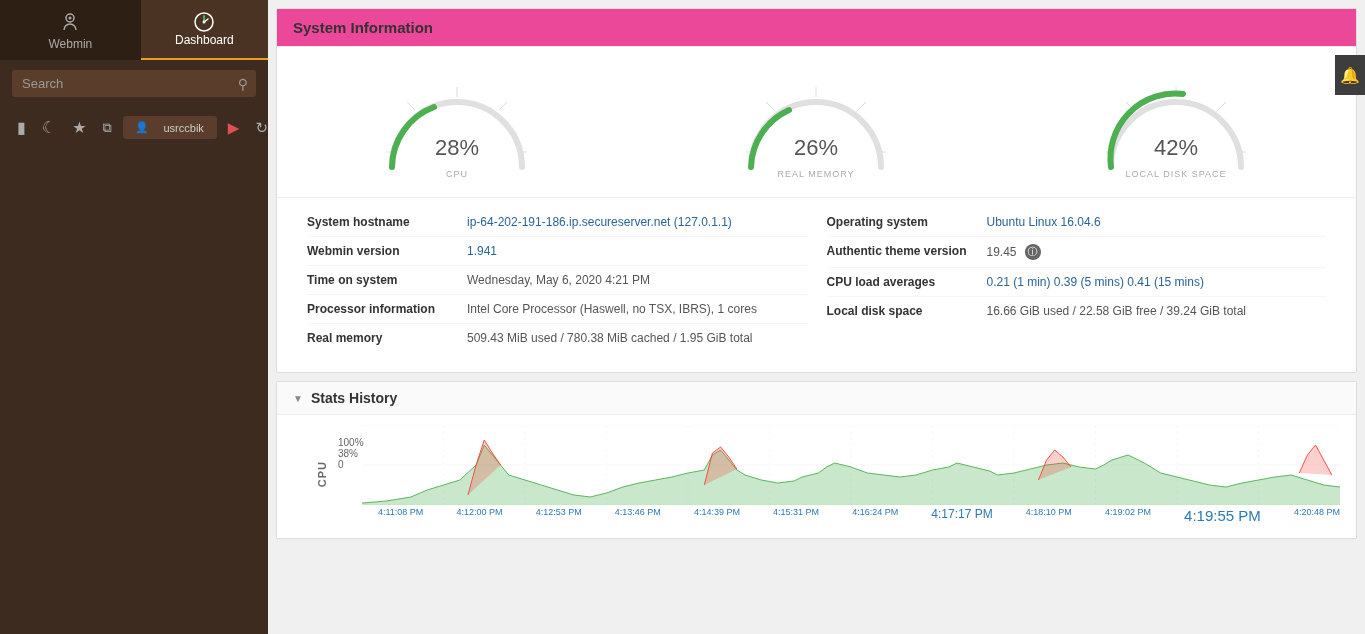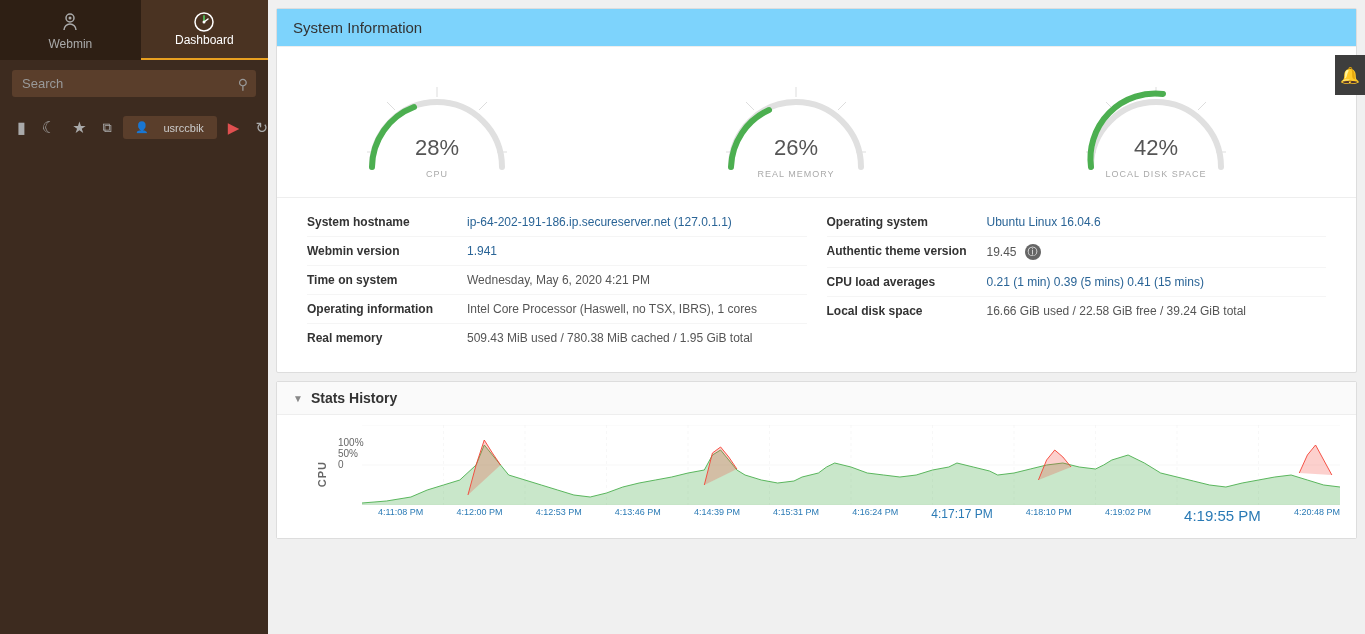--- a/index.html
+++ b/index.html
@@ -125,34 +125,34 @@
     
     .panel {
       background: #fff;
       margin: 8px;
       border: 1px solid #ddd;
       border-radius: 2px;
     }
     .panel-header {
       padding: 10px 16px;
       font-size: 15px;
-      font-weight: normal;
+      font-weight: bold;
       color: #333;
       border-bottom: 1px solid #eee;
-      background: #7dd3fc;
+      background: #ec4899;
     }
     .gauges-row {
       display: flex;
       justify-content: space-around;
       padding: 20px 0 10px 0;
     }
     .gauge-container {
       display: flex;
       flex-direction: column;
-      align-items: flex-start;
+      align-items: center;
       width: 200px;
     }
 
     
     .gauge-svg { overflow: visible; }
 
     
     .info-table {
       display: grid;
       grid-template-columns: 1fr 1fr;
@@ -357,21 +357,21 @@
         </div>
         <div class="info-row">
           <span class="info-key">Webmin version</span>
           <span class="info-val" style="color:#2a6496;cursor:pointer;">1.941</span>
         </div>
         <div class="info-row">
           <span class="info-key">Time on system</span>
           <span class="info-val">Wednesday, May 6, 2020 4:21 PM</span>
         </div>
         <div class="info-row">
-          <span class="info-key">Operating information</span>
+          <span class="info-key">Processor information</span>
           <span class="info-val">Intel Core Processor (Haswell, no TSX, IBRS), 1 cores</span>
         </div>
         <div class="info-row">
           <span class="info-key">Real memory</span>
           <span class="info-val">509.43 MiB used / 780.38 MiB cached / 1.95 GiB total</span>
         </div>
       </div>
       <div class="info-col">
         <div class="info-row">
           <span class="info-key">Operating system</span>
@@ -401,21 +401,21 @@
       <span class="triangle">▼</span>
       <span>Stats History</span>
     </div>
     <div class="stats-chart-area">
       <div class="chart-row">
         <div class="chart-label">CPU</div>
         <div class="chart-wrapper">
           <div style="display:flex;flex-direction:column;height:80px;position:relative;">
             <div style="display:flex;position:absolute;left:0;top:12px;right:0;height:100%;flex-direction:column;pointer-events:none;">
               <span style="font-size:10px;color:#666;">100%</span>
-              <span style="font-size:10px;color:#666;">50%</span>
+              <span style="font-size:10px;color:#666;">38%</span>
               <span style="font-size:10px;color:#666;">0</span>
             </div>
             <svg width="100%" height="80" viewBox="0 0 1200 80" preserveAspectRatio="none" style="margin-left:24px;width:calc(100% - 24px);">
 
               <line x1="0" y1="0" x2="1200" y2="0" stroke="#eee" stroke-width="0.5"></line>
               <line x1="0" y1="40" x2="1200" y2="40" stroke="#eee" stroke-width="0.5"></line>
               <line x1="0" y1="80" x2="1200" y2="80" stroke="#eee" stroke-width="0.5"></line>
 
               <line x1="100" y1="0" x2="100" y2="80" stroke="#eee" stroke-width="0.5" stroke-dasharray="3,3"></line>
               <line x1="200" y1="0" x2="200" y2="80" stroke="#eee" stroke-width="0.5" stroke-dasharray="3,3"></line>

